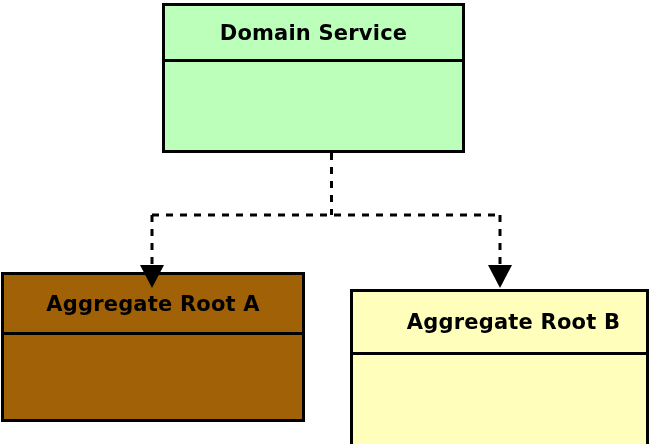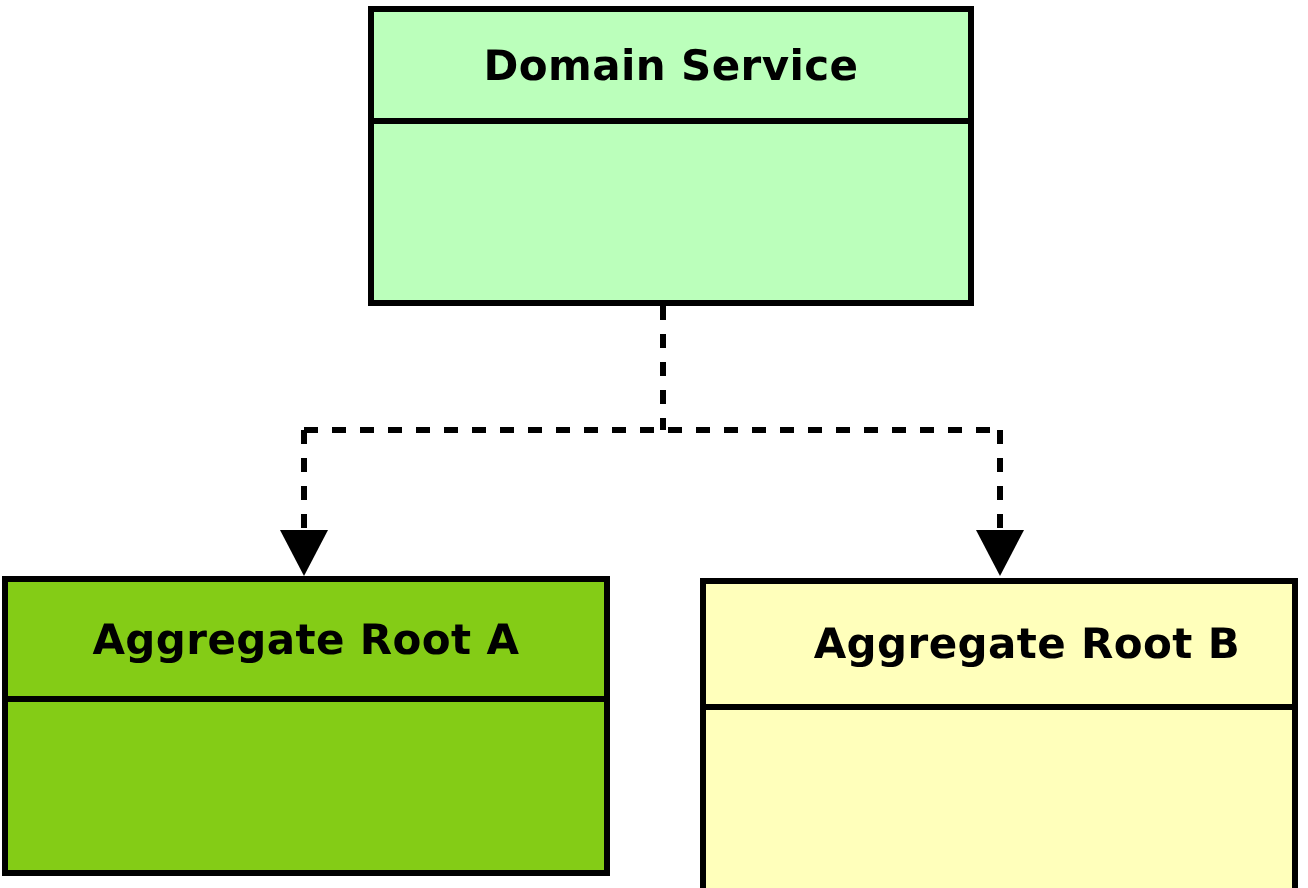--- a/index.html
+++ b/index.html
@@ -42,38 +42,38 @@
     white-space: nowrap;
   }
   .uml-class-body {
     box-sizing: border-box;
     border-top: 3px solid #000000;
     flex: 1 1 auto;
   }
 
   
   #class-domain-service {
-    left: 184px;
+    left: 162px;
     top: 3px;
     width: 303px;
     height: 150px;
     background: #bbffbb;
   }
   #class-domain-service .uml-class-name {
     height: 53px;
     font-size: 21px;
   }
 
   
   #class-aggregate-root-a {
     left: 1px;
-    top: 288px;
+    top: 272px;
     width: 304px;
     height: 150px;
-    background: #84cc16;
+    background: #a16207;
   }
   #class-aggregate-root-a .uml-class-name {
     height: 57px;
     font-size: 21px;
   }
 
   
   #class-aggregate-root-b {
     left: 350px;
     top: 289px;

